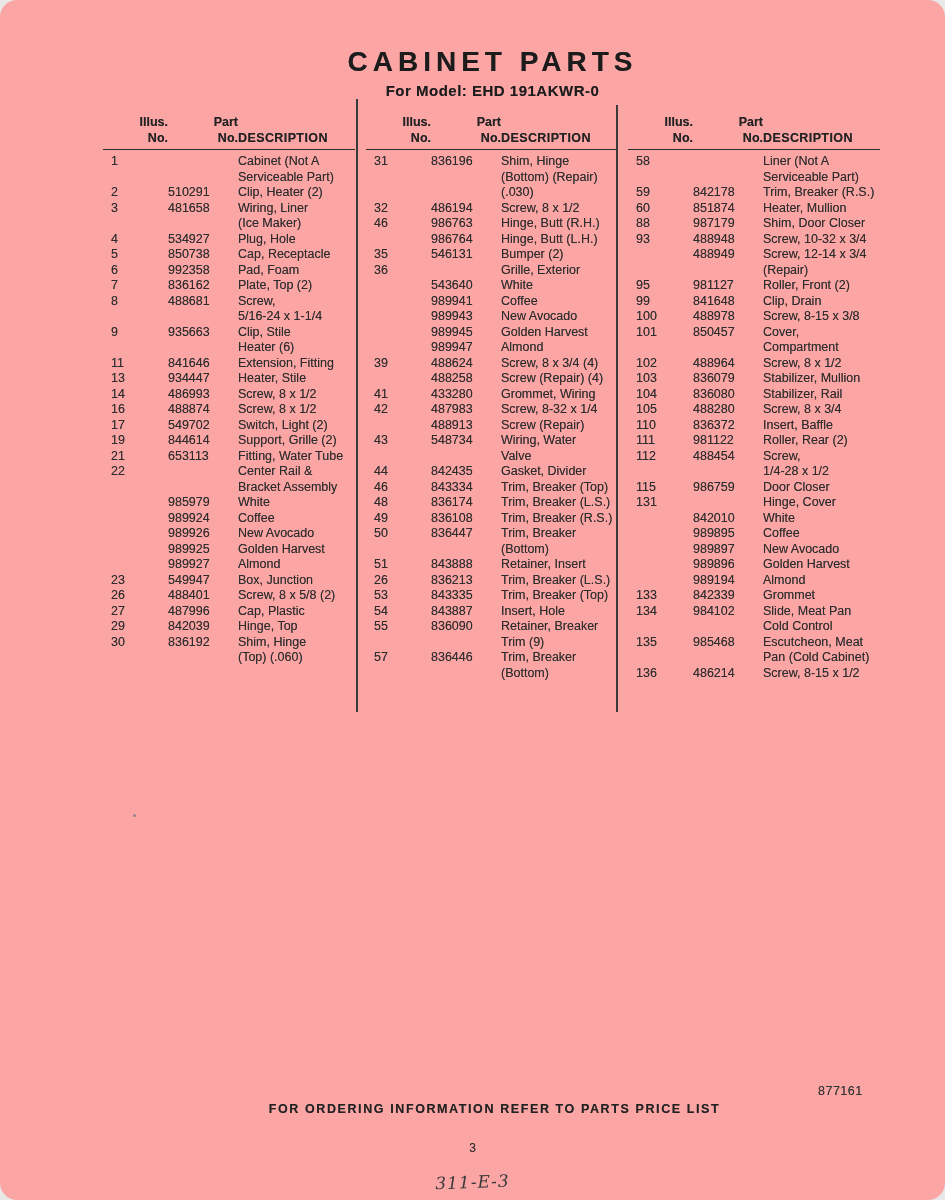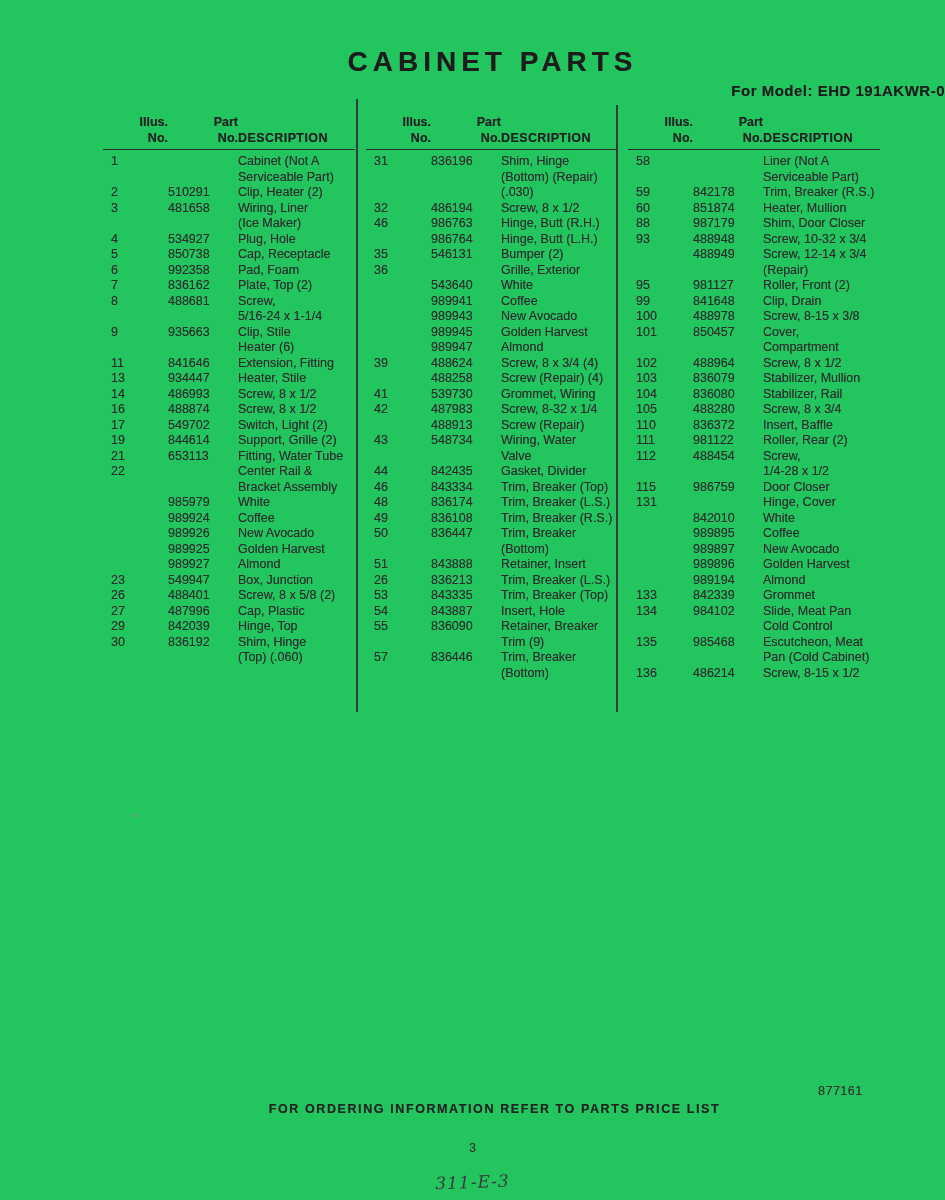--- a/index.html
+++ b/index.html
@@ -1,27 +1,27 @@
 <!DOCTYPE html>
 <html><head>
 <meta charset="utf-8">
 <style>
   html,body{margin:0;padding:0;background:#e8e8e8;}
   .page{
     position:relative;width:945px;height:1200px;margin:0 auto;
-    background:#22c55e;overflow:hidden;
-    font-family:"Liberation Sans",sans-serif;color:#2d2d2d;
+    background:#fca5a5;overflow:hidden;
+    font-family:"Liberation Sans",sans-serif;color:#2d2d2d;border-radius:17px;
   }
   .scan-text{ text-shadow:0 0 .6px rgba(40,40,40,.55); }
   .title{
     position:absolute;top:46px;left:40px;width:905px;text-align:center;
     font-size:28px;font-weight:700;letter-spacing:5px;color:#1c1c1c;
   }
   .subtitle{
-    position:absolute;top:82px;left:40px;width:905px;text-align:right;
+    position:absolute;top:82px;left:40px;width:905px;text-align:center;
     font-size:15px;font-weight:700;letter-spacing:.5px;color:#1c1c1c;
   }
   .col{
     position:absolute;top:113px;width:252px;font-size:12.5px;line-height:15.5px;
   }
   .col-1{left:103px;} .col-2{left:366px;} .col-3{left:628px;}
   .col-head{
     display:grid;grid-template-columns:57px 70px 1fr;
     padding:2px 0 3px 8px;border-bottom:1.5px solid #2d2d2d;
     font-weight:700;color:#222;
@@ -330,21 +330,21 @@
           <span class="c-p">488624</span>
           <span class="c-d">Screw, 8 x 3/4 (4)</span>
         </div>
         <div class="line">
           <span class="c-i"></span>
           <span class="c-p">488258</span>
           <span class="c-d">Screw (Repair) (4)</span>
         </div>
         <div class="line">
           <span class="c-i">41</span>
-          <span class="c-p">539730</span>
+          <span class="c-p">433280</span>
           <span class="c-d">Grommet, Wiring</span>
         </div>
         <div class="line">
           <span class="c-i">42</span>
           <span class="c-p">487983</span>
           <span class="c-d">Screw, 8-32 x 1/4</span>
         </div>
         <div class="line">
           <span class="c-i"></span>
           <span class="c-p">488913</span>

